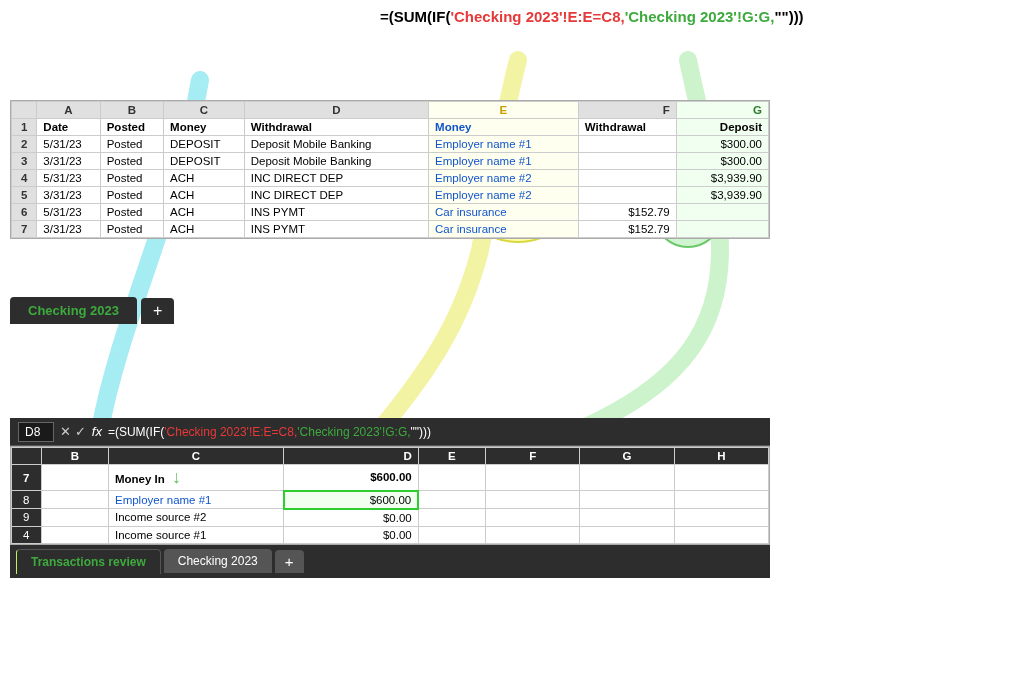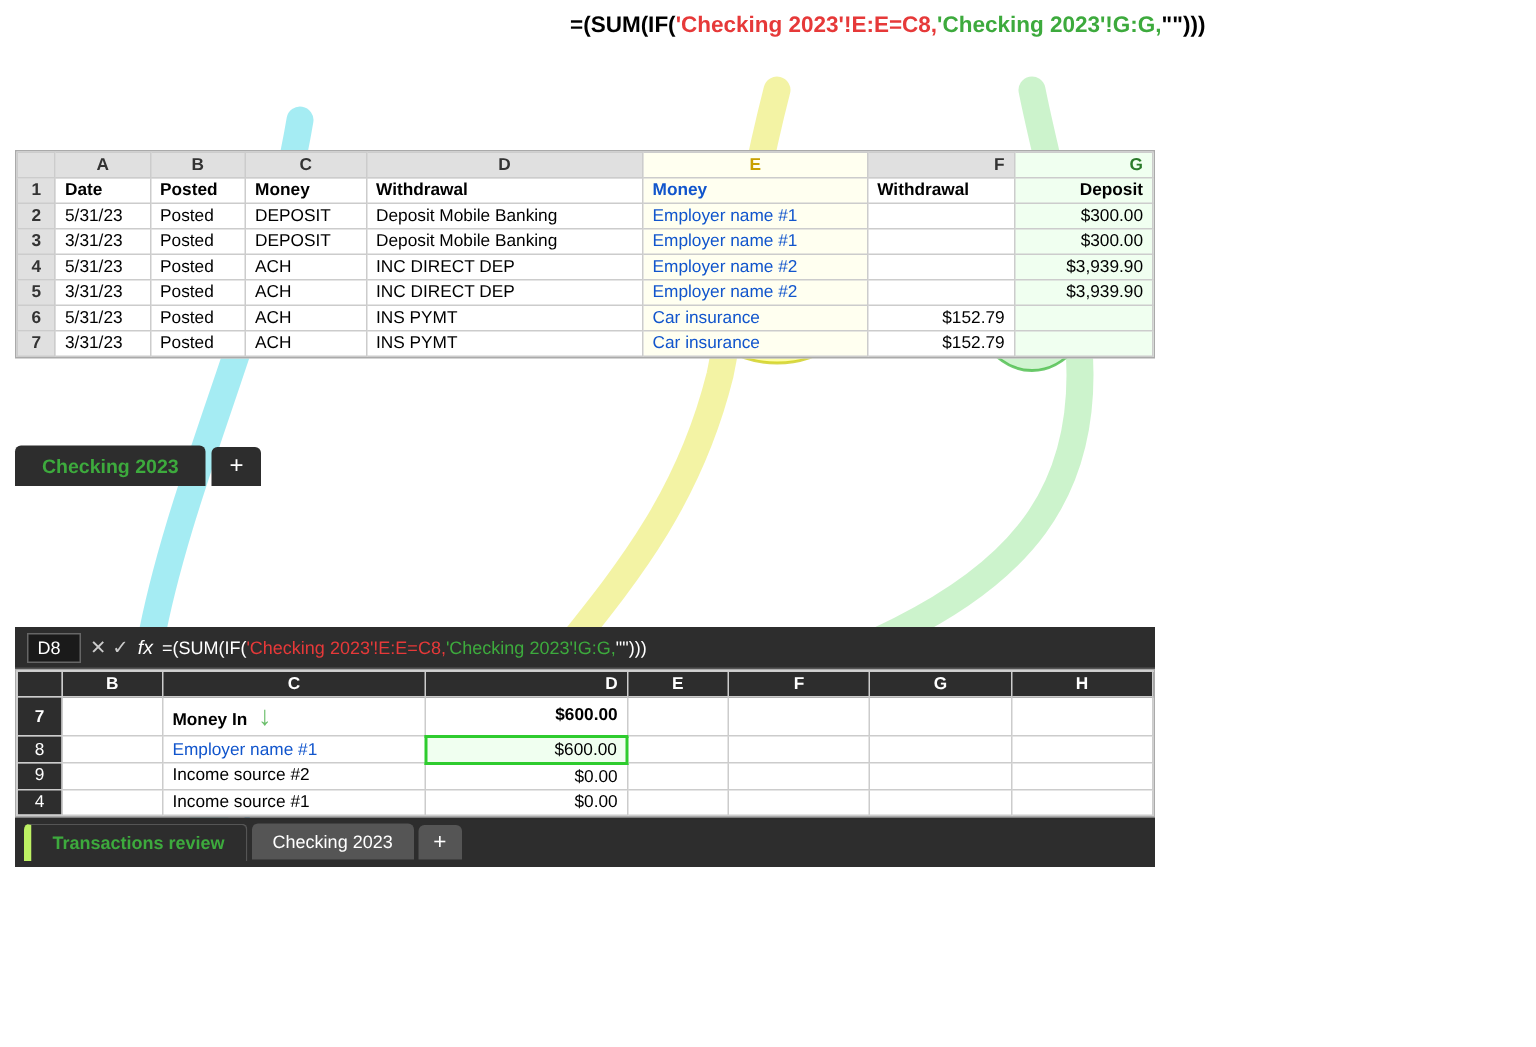--- a/index.html
+++ b/index.html
@@ -237,21 +237,21 @@
 
     .tab-bottom-active {
       background: #2d2d2d;
       color: #3daa3d;
       font-weight: bold;
       font-size: 12px;
       padding: 5px 14px;
       border-radius: 4px 4px 0 0;
       cursor: pointer;
       border-top: 1px solid #555;
-      border-left: 5px solid #bef264;
+      border-left: 1px solid #bef264;
       border-right: 1px solid #555;
     }
 
     .tab-bottom-inactive {
       background: #555;
       color: #fff;
       font-size: 12px;
       padding: 5px 14px;
       border-radius: 4px 4px 0 0;
       cursor: pointer;

